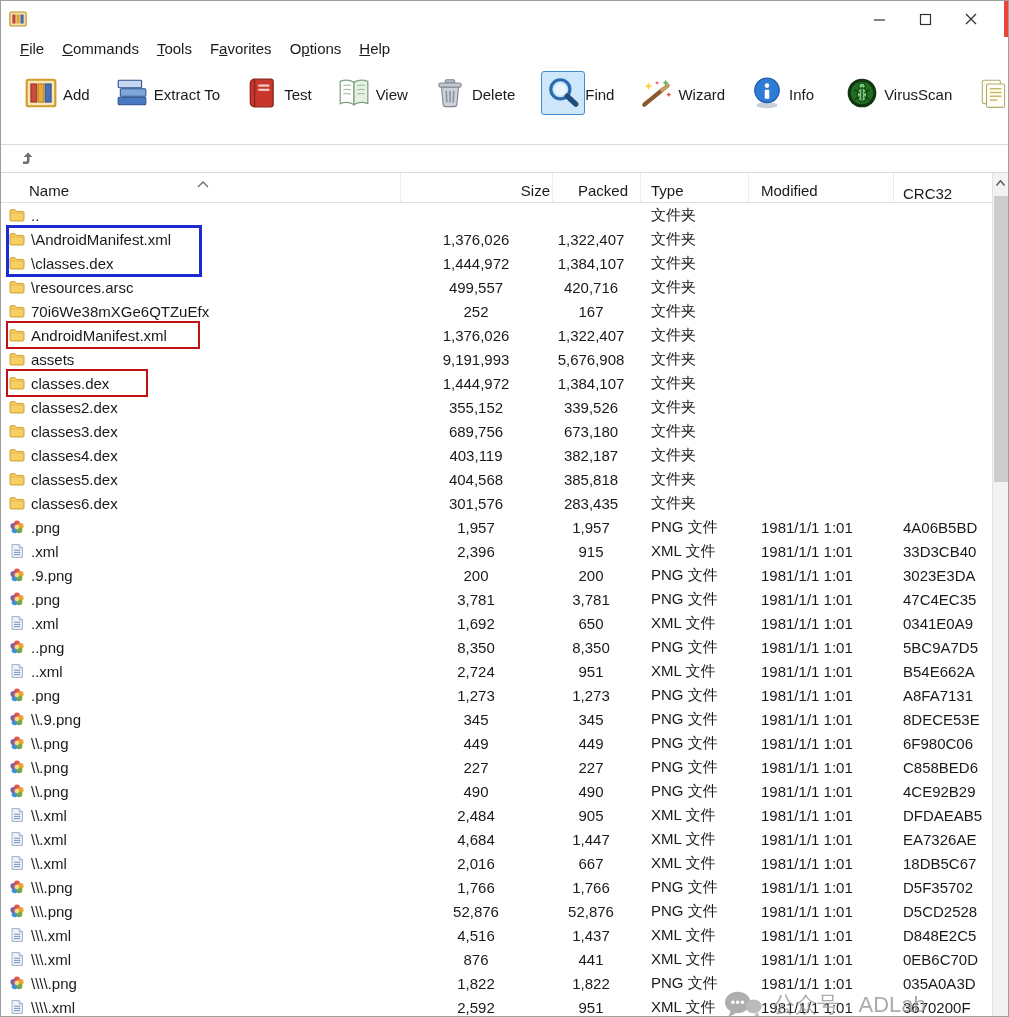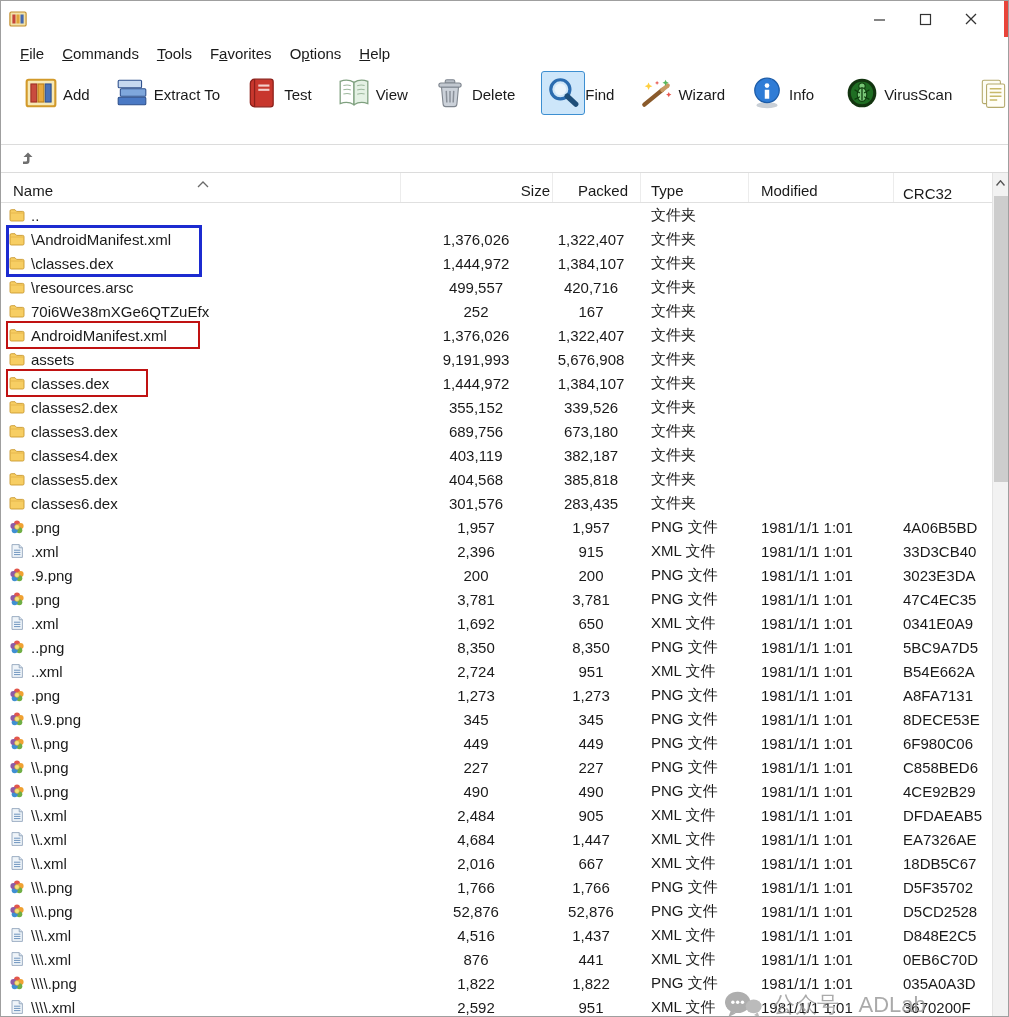--- a/index.html
+++ b/index.html
@@ -10,21 +10,21 @@
   
   .titlebar { position:relative; height:36px; display:flex; align-items:center; padding-left:8px; background:#fff; }
   .app-icon { width:18px; height:18px; margin-right:8px; }
   .app-icon svg { width:18px; height:18px; display:block; }
   .title-text { font-size:15px; color:#111; }
   .win-controls { position:absolute; right:14px; top:0; height:36px; display:flex; }
   .win-btn { width:46px; height:36px; display:flex; align-items:center; justify-content:center; cursor:default; }
   .red-sliver { position:absolute; right:0; top:0; width:4px; height:36px; background:#e8443a; }
 
   
-  .menubar { height:28px; display:flex; align-items:flex-end; padding-left:10px; background:#fff; }
+  .menubar { height:28px; display:flex; align-items:flex-start; padding-left:10px; background:#fff; }
   .menu-item { padding:3px 9px; cursor:default; }
   .menu-item u { text-decoration:underline; }
 
   
   .toolbar { height:80px; display:flex; align-items:flex-start; padding:5px 4px 0 8px; border-bottom:1px solid #dcdcdc; background:#fff; }
   .tb-btn { display:flex; flex-direction:row; align-items:center; padding:1px 10px; cursor:default; }
   .tb-iconbox { width:44px; height:44px; display:flex; align-items:center; justify-content:center; border:1px solid transparent; border-radius:3px; }
   .tb-iconbox svg { width:34px; height:34px; display:block; }
   .tb-btn.selected .tb-iconbox { border-color:#3d8fd1; background:#cde6fa; }
   .tb-label { margin-top:3px; font-size:15px; white-space:nowrap; }
@@ -40,21 +40,21 @@
   .hcell { height:100%; display:flex; align-items:center; border-right:1px solid #ececec; padding-top:6px; }
   .sort-caret { position:absolute; left:196px; top:1px; }
 
   
   .c-name   { width:400px; padding-left:8px; display:flex; align-items:center; gap:6px; overflow:hidden; white-space:nowrap; }
   .c-size   { width:152px; justify-content:flex-end; text-align:center; padding-right:2px; }
   .c-packed { width:88px;  justify-content:flex-end; text-align:center; padding-right:12px; }
   .c-type   { width:108px; padding-left:10px; }
   .c-mod    { width:145px; padding-left:12px; }
   .c-crc    { flex:1; padding-left:9px;align-items:flex-end; }
-  .list-header .c-name { padding-left:12px; }
+  .list-header .c-name { padding-left:28px; }
 
   
   .list-body { position:relative; width:993px; background:#fff; }
   .row { display:flex; height:24px; align-items:center; font-size:15px; cursor:default; }
   .cell { overflow:hidden; white-space:nowrap; }
   .file-ic svg { width:16px; height:16px; display:block; flex:none; }
   .icon { display:inline-flex; flex:none; }
 
   
   .annotation { position:absolute; border-style:solid; pointer-events:none; z-index:4; background:transparent; }

